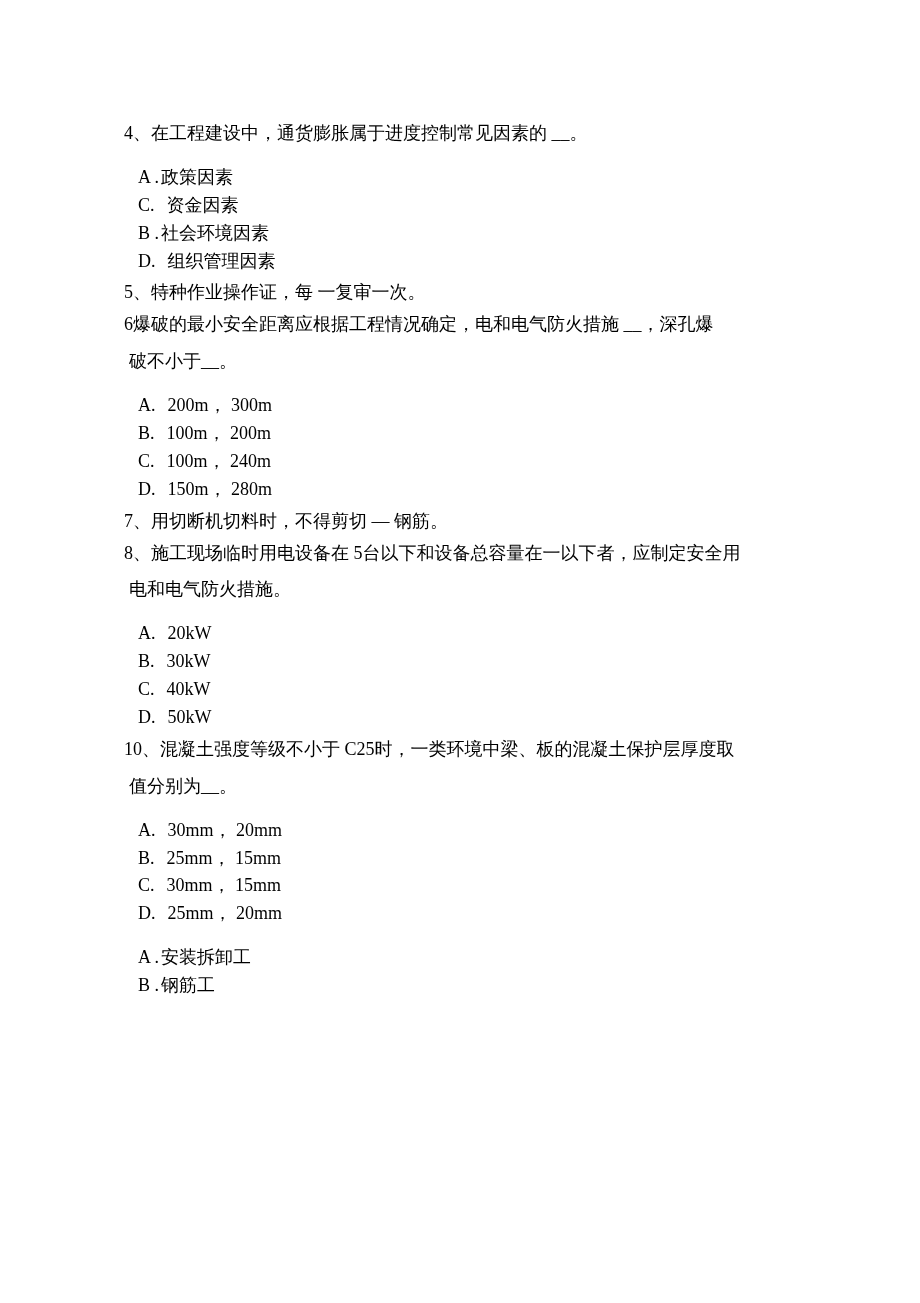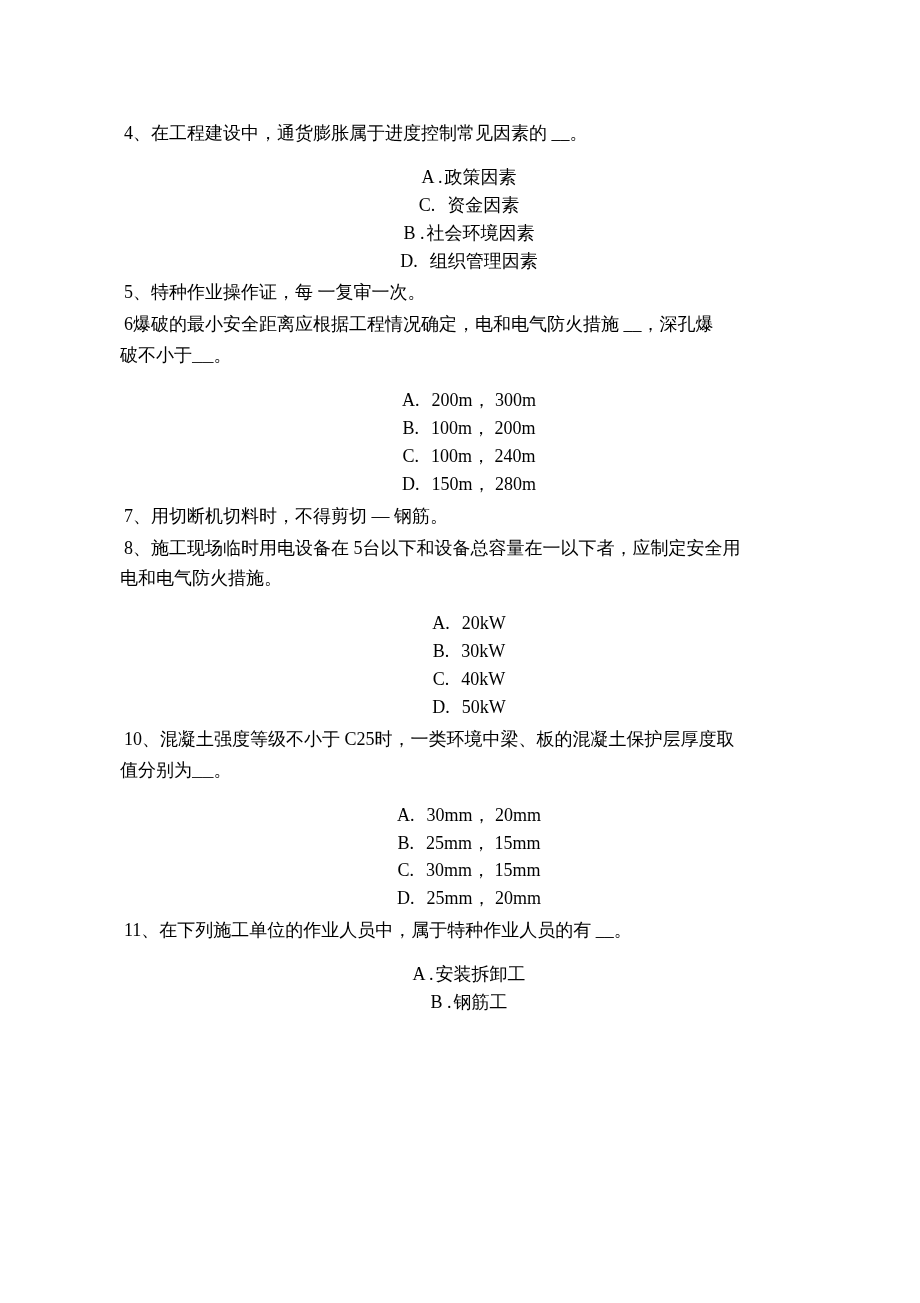--- a/index.html
+++ b/index.html
@@ -18,26 +18,24 @@
     box-sizing: border-box;
   }
   .question {
     margin: 0;
   }
   .q-stem {
     margin: 4px;
     text-indent: 0;
   }
   .q-stem-cont {
-    margin: 0;
-    font-family: Liberation Mono, monospace;
+    margin: 9px;
   }
   .options {
     margin: 16px 0 0 18px;
-    text-align: center;
   }
   .option {
     margin: 0;
   }
   .option .opt-label {
     display: inline;
   }
   .option .opt-text {
     display: inline;
   }
@@ -92,20 +90,19 @@
         <p class="q-stem"><span>10、</span><span>混凝土强度等级不小于 C25时，一类环境中梁、板的混凝土保护层厚度取</span></p>
         <p class="q-stem-cont">值分别为__。</p>
         <div class="options">
           <p class="option gap-wide"><span class="opt-label">A.</span><span class="opt-text">30mm， 20mm</span></p>
           <p class="option gap-wide"><span class="opt-label">B.</span><span class="opt-text">25mm， 15mm</span></p>
           <p class="option gap-wide"><span class="opt-label">C.</span><span class="opt-text">30mm， 15mm</span></p>
           <p class="option gap-wide"><span class="opt-label">D.</span><span class="opt-text">25mm， 20mm</span></p>
         </div>
       </div>
       <div class="question">
-        <p class="q-stem"><span>11、</span><span>在下列施工单位的作业人员中，属于特种作业人员的有  __。</span></p>
         <div class="options">
           <p class="option gap-tight"><span class="opt-label">A .</span><span class="opt-text">安装拆卸工</span></p>
           <p class="option gap-tight"><span class="opt-label">B .</span><span class="opt-text">钢筋工</span></p>
         </div>
       </div>
     </div>
 </div>
 
 </body></html>

